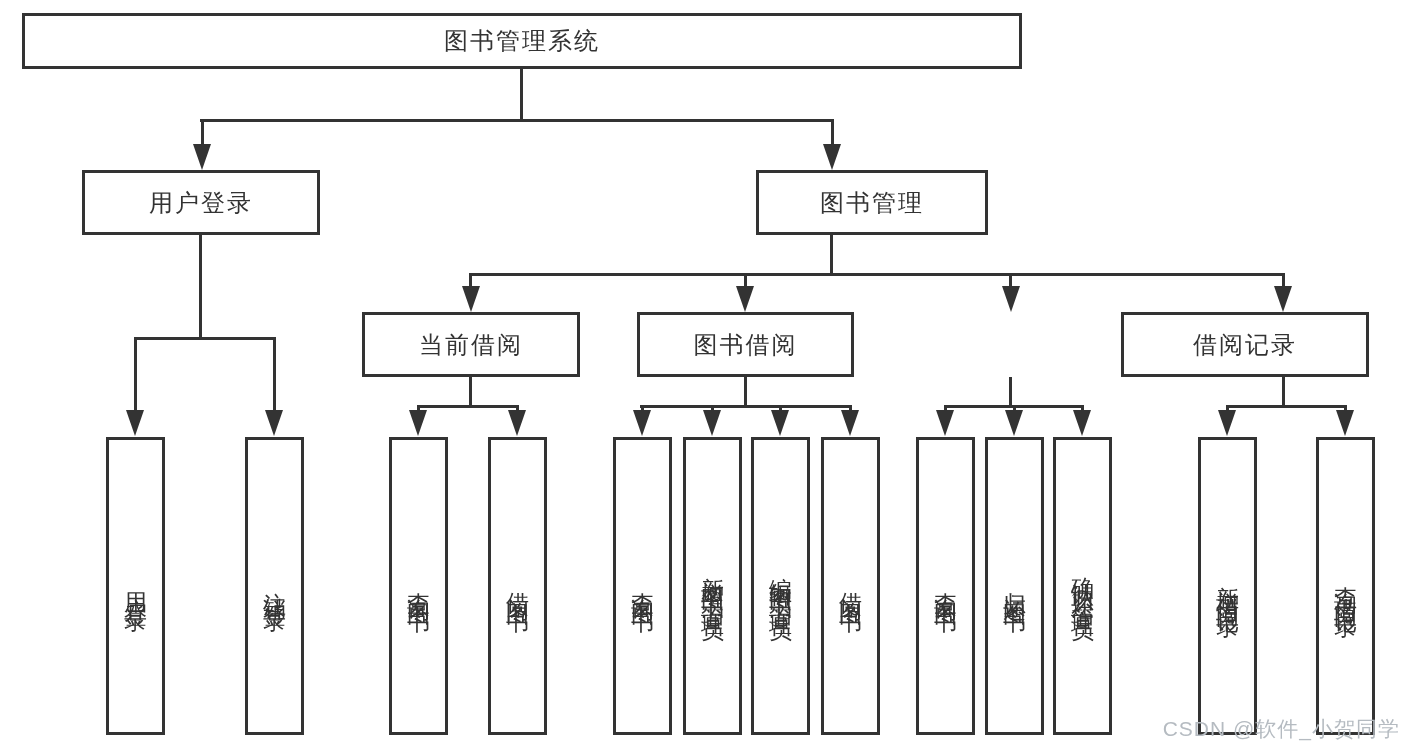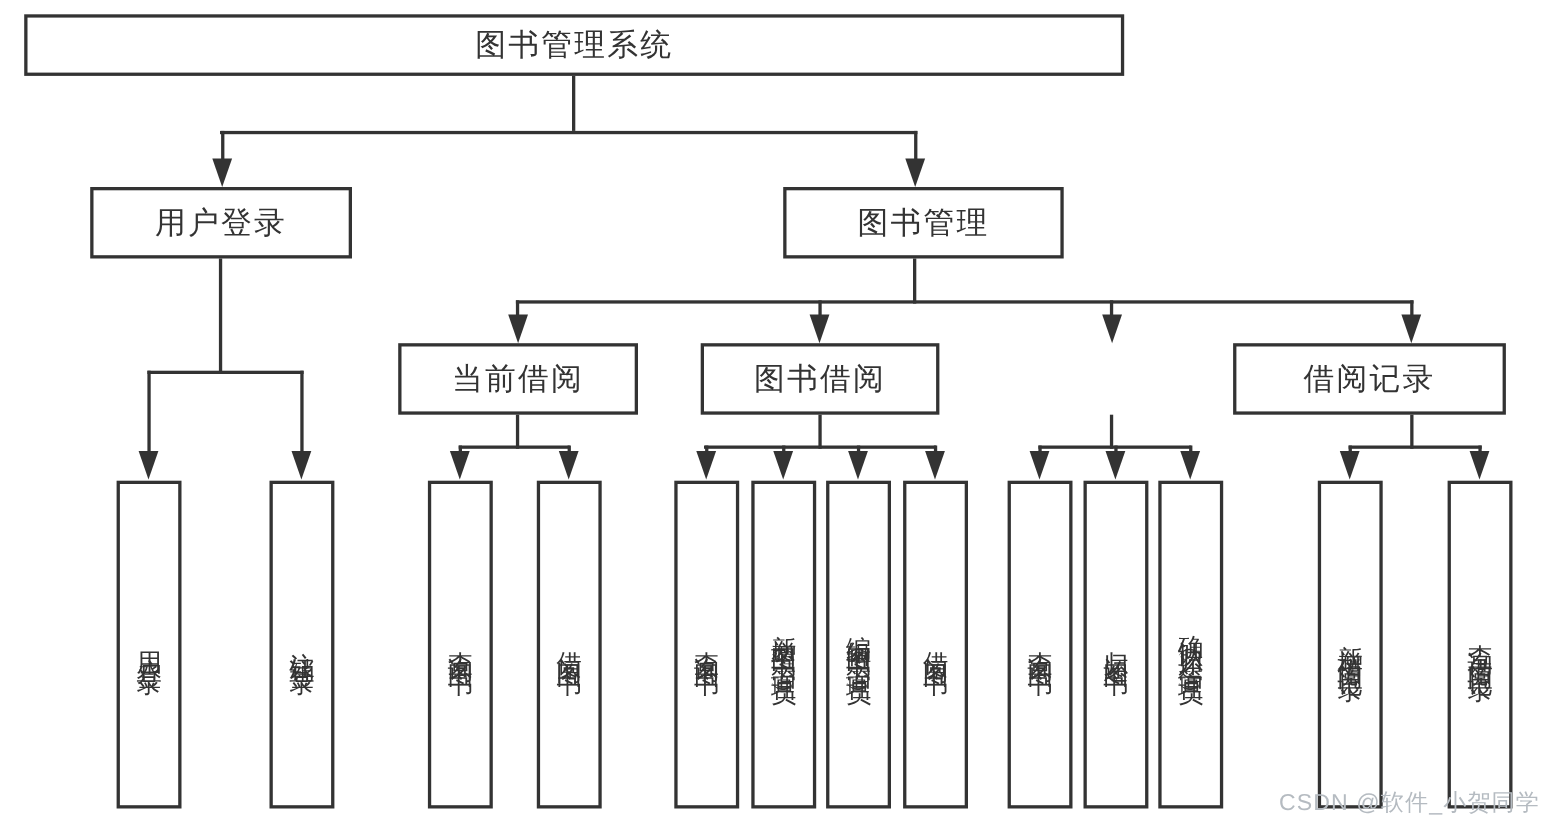--- a/index.html
+++ b/index.html
@@ -17,40 +17,40 @@
   }
   
   .h{position:absolute;height:3px;background:var(--line);}
   .v{position:absolute;width:3px;background:var(--line);}
   .ah{position:absolute;width:0;height:0;
       border-left:9px solid transparent;border-right:9px solid transparent;
       border-top:26px solid var(--line);}
   
   .box{position:absolute;box-sizing:border-box;border:3px solid var(--line);
        background:#fff;display:flex;align-items:center;justify-content:center;
-       font-size:28px;letter-spacing:2px;color:var(--text);white-space:nowrap;}
+       font-size:24px;letter-spacing:2px;color:var(--text);white-space:nowrap;}
   .vbox{top:437px;width:59px;height:298px;font-size:23px;}
   .vbox .lbl{writing-mode:vertical-rl;text-orientation:mixed;
              letter-spacing:6px;line-height:1;white-space:normal;}
   .watermark{position:absolute;right:5px;bottom:4px;font-size:21px;
              letter-spacing:1px;color:var(--watermark);z-index:9;white-space:nowrap;margin-top:37px;}
 </style>
 </head>
 <body>
 
 <div class="canvas">
 
   <div class="box" style="left:22px;top:13px;width:1000px;height:56px">
     <span class="lbl">图书管理系统</span>
   </div>
 
   <div class="box" style="left:82px;top:170px;width:238px;height:65px">
     <span class="lbl">用户登录</span>
   </div>
-  <div class="box" style="left:712px;top:170px;width:255px;height:65px">
+  <div class="box" style="left:756px;top:170px;width:232px;height:65px">
     <span class="lbl">图书管理</span>
   </div>
 
   <div class="box" style="left:362px;top:312px;width:218px;height:65px">
     <span class="lbl">当前借阅</span>
   </div>
   <div class="box" style="left:637px;top:312px;width:217px;height:65px">
     <span class="lbl">图书借阅</span>
   </div>
   <div class="box" style="left:1121px;top:312px;width:248px;height:65px">

